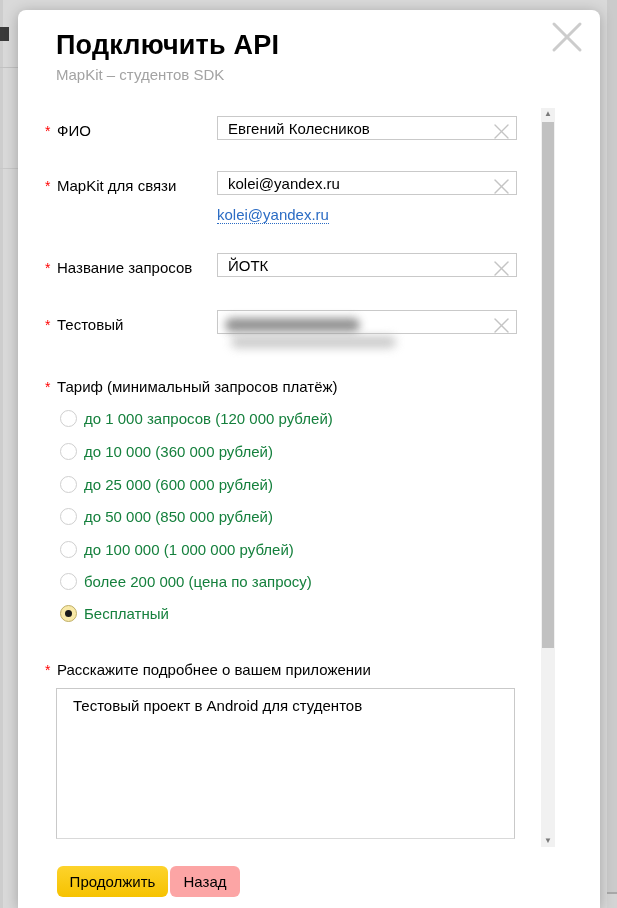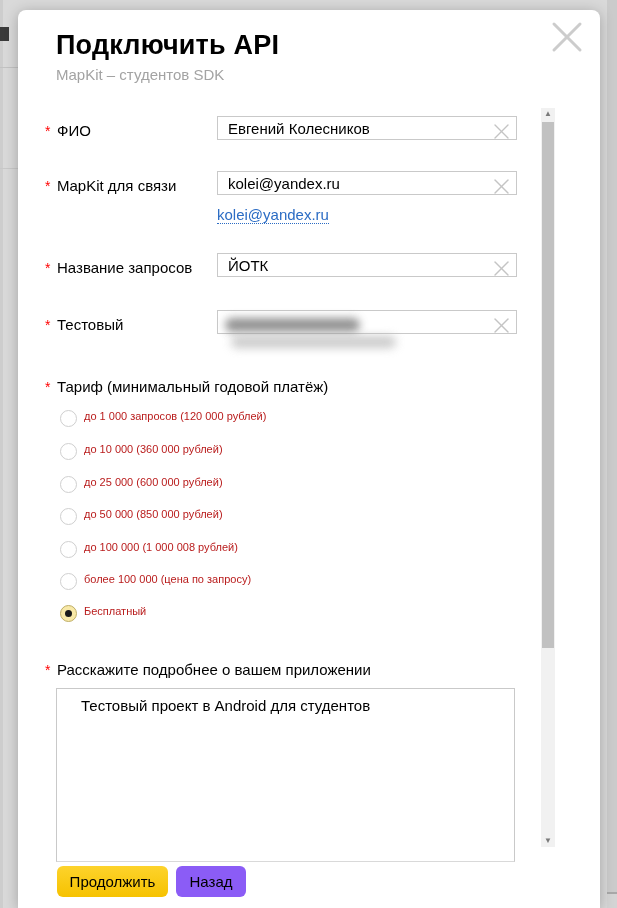--- a/index.html
+++ b/index.html
@@ -44,40 +44,40 @@
                 border-radius:6px; filter:blur(5px); opacity:.8; }
 
   
   .section-label { position:absolute; width:520px; }
   .radio-row { position:absolute; left:42px; height:20px; cursor:pointer; }
   .radio-circle { position:absolute; left:0; top:0; width:17px; height:17px; border:1px solid #cfcfcf;
                   border-radius:50%; background:#fff; }
   .radio-row.checked .radio-circle { background:#f8e9a8; border-color:#bfae67; }
   .radio-row.checked .radio-circle::after { content:""; position:absolute; left:4px; top:4px; width:7px; height:7px;
                   border-radius:50%; background:#1a1a1a; }
-  .radio-label { position:absolute; left:24px; top:0; font-size:11px; color:#b91c1c; white-space:nowrap; }
-
-  
-  .textarea { position:absolute; left:38px; top:678px; width:459px; height:174px; border:1px solid #c9c9c9;
-              border-bottom-color:#d9d9d9; font-size:15px; font-family:inherit; color:#000; padding:8px 24px;
+  .radio-label { position:absolute; left:24px; top:0; font-size:15px; color:#15803d; white-space:nowrap; }
+
+  
+  .textarea { position:absolute; left:38px; top:678px; width:459px; height:151px; border:1px solid #c9c9c9;
+              border-bottom-color:#d9d9d9; font-size:15px; font-family:inherit; color:#000; padding:8px 16px;
               resize:none; outline:none; overflow:hidden; }
 
   
   .m-scrollbar { position:absolute; left:523px; top:98px; width:14px; height:739px; background:#f1f1f1; }
   .sb-arrow { position:absolute; left:0; width:14px; height:12px; color:#7a7a7a; font-size:8px; line-height:12px;
               text-align:center; cursor:pointer; }
   .sb-up { top:0; }
   .sb-down { bottom:0; }
   .sb-thumb { position:absolute; left:1px; top:14px; width:12px; height:526px; background:#c1c1c1; cursor:pointer; }
 
   
   .btn { position:absolute; top:856px; height:31px; border:none; border-radius:6px; font-size:15px;
          font-family:inherit; color:#000; cursor:pointer; }
   .btn-continue { left:39px; width:111px; background:linear-gradient(#fdd32c,#f6c200); }
-  .btn-back { left:158px; width:70px; background:#8b5cf6; }
+  .btn-back { left:152px; width:70px; background:#fca5a5; }
 
   svg line { stroke-linecap:round; }
 </style>
 </head>
 <body>
 
 <div class="stage">
 
   <div class="bg-left-strip"></div>
   <div class="bg-fragment"></div>
@@ -153,46 +153,46 @@
           <svg width="15" height="15" viewBox="0 0 15 15">
             <line x1="1" y1="1" x2="14" y2="14" stroke="#c4c4c4" stroke-width="1.4"></line>
             <line x1="14" y1="1" x2="1" y2="14" stroke="#c4c4c4" stroke-width="1.4"></line>
           </svg>
         </span>
       </span>
     </div>
 
     <div class="section-label" style="top:362px">
       <span class="req">*</span>
-      <span class="f-label">Тариф (минимальный годовой платёж)</span>
+      <span class="f-label">Тариф (минимальный запросов платёж)</span>
     </div>
 
     <div class="radio-row" style="top:400px">
       <span class="radio-circle"></span>
       <span class="radio-label">до 1 000 запросов (120 000 рублей)</span>
     </div>
     <div class="radio-row" style="top:433px">
       <span class="radio-circle"></span>
       <span class="radio-label">до 10 000 (360 000 рублей)</span>
     </div>
     <div class="radio-row" style="top:466px">
       <span class="radio-circle"></span>
       <span class="radio-label">до 25 000 (600 000 рублей)</span>
     </div>
     <div class="radio-row" style="top:498px">
       <span class="radio-circle"></span>
       <span class="radio-label">до 50 000 (850 000 рублей)</span>
     </div>
     <div class="radio-row" style="top:531px">
       <span class="radio-circle"></span>
-      <span class="radio-label">до 100 000 (1 000 008 рублей)</span>
+      <span class="radio-label">до 100 000 (1 000 000 рублей)</span>
     </div>
     <div class="radio-row" style="top:563px">
       <span class="radio-circle"></span>
-      <span class="radio-label">более 100 000 (цена по запросу)</span>
+      <span class="radio-label">более 200 000 (цена по запросу)</span>
     </div>
     <div class="radio-row checked" style="top:595px">
       <span class="radio-circle"></span>
       <span class="radio-label">Бесплатный</span>
     </div>
 
     <div class="section-label" style="top:645px">
       <span class="req">*</span>
       <span class="f-label">Расскажите подробнее о вашем приложении</span>
     </div>

